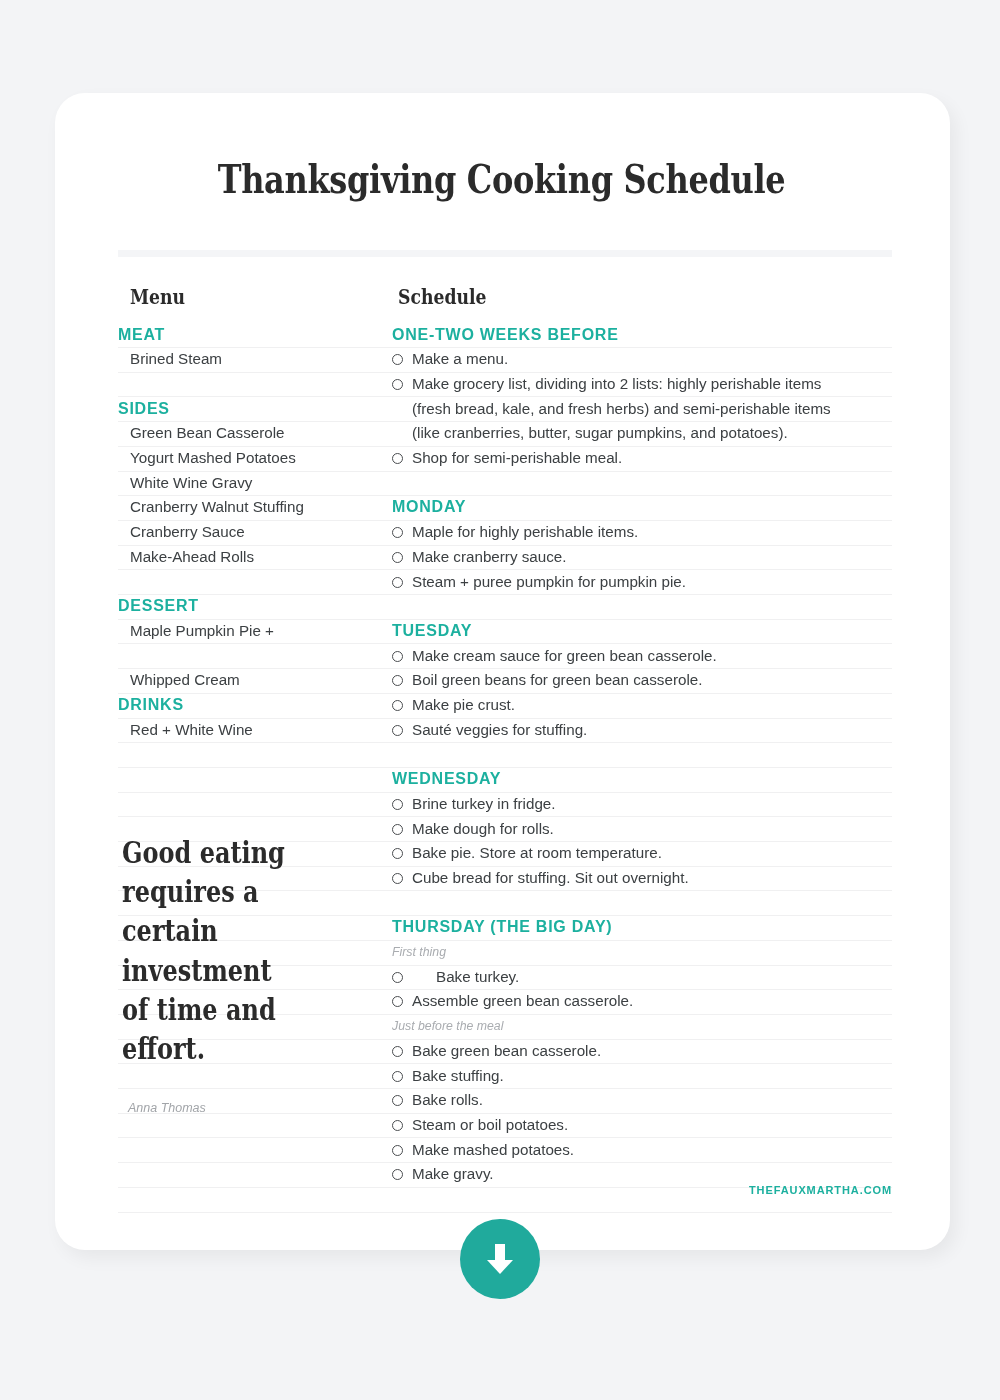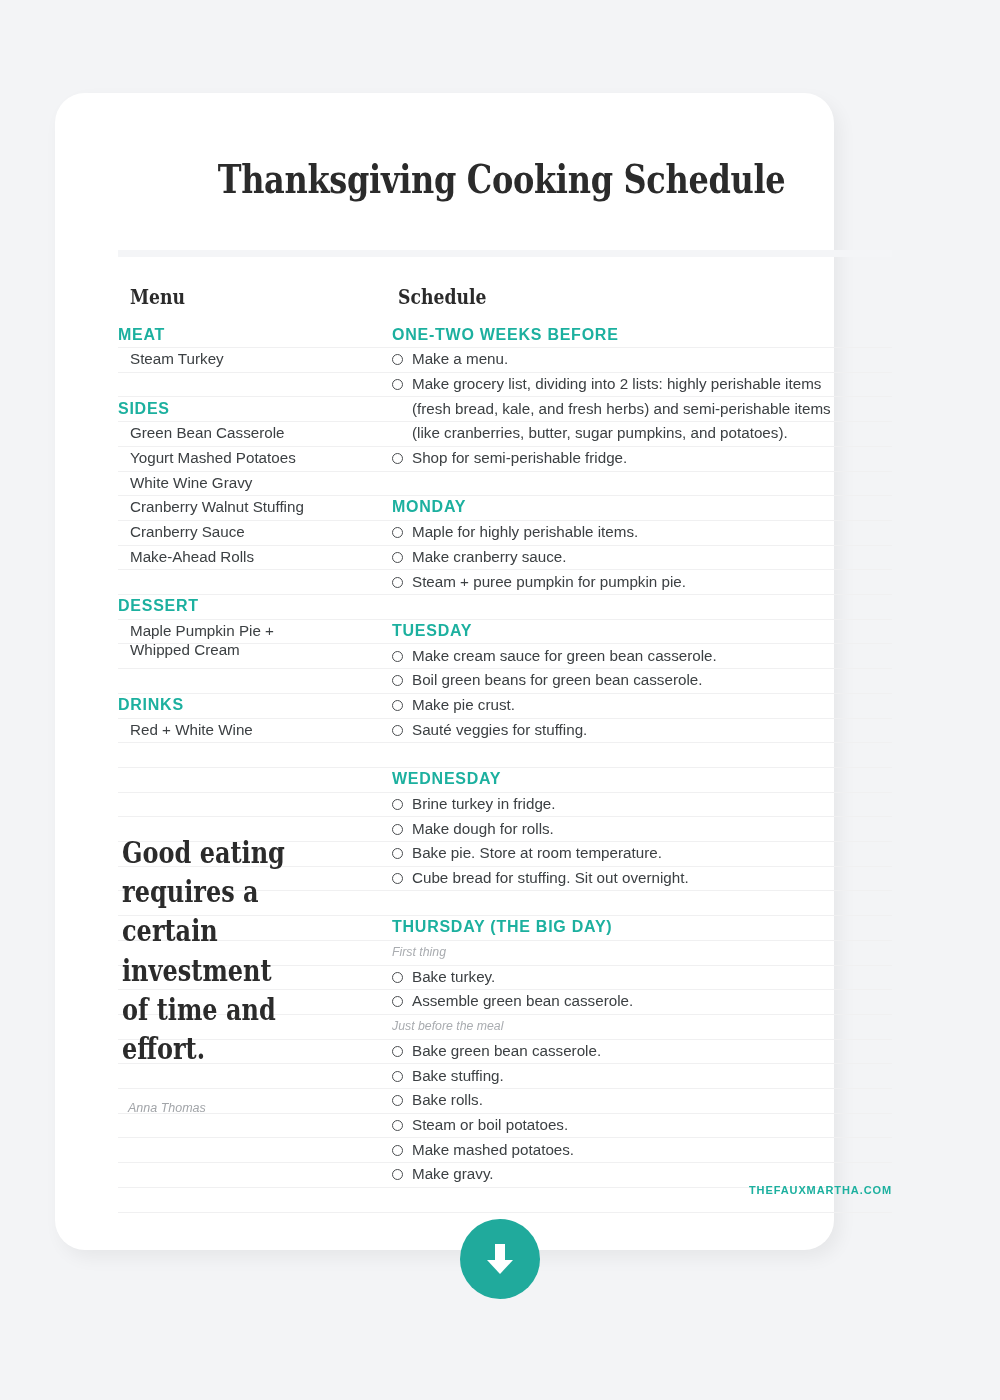--- a/index.html
+++ b/index.html
@@ -8,21 +8,21 @@
     background: #f3f4f6;
     font-family: "Liberation Sans", sans-serif;
     -webkit-font-smoothing: antialiased;
   }
   #root { position: relative; width: 1000px; height: 1400px; overflow: hidden; }
 
   
   .paper {
     position: absolute;
     left: 55px; top: 93px;
-    width: 779px; height: 1157px;
+    width: 895px; height: 1157px;
     background: #ffffff;
     box-shadow: 6px 8px 18px rgba(0,0,0,0.055);
     border-radius: 30px;
   }
 
   
   .doc-title {
     position: absolute;
     left: 0; top: 62px;
     width: 893px;
@@ -227,21 +227,21 @@
     <div class="title-rule"></div>
 
     <div class="col-head menu">Menu</div>
     <div class="col-head schedule">Schedule</div>
 
     <div class="col menu" id="menu-col">
         <div class="row" style="top: 229.5px;">
           <div class="sec-label">MEAT</div>
         </div>
         <div class="row" style="top: 254.2px;">
-          <div class="item-text">Steam Turkey</div>
+          <div class="item-text">Brined Steam</div>
         </div>
         <div class="row" style="top: 303.6px;">
           <div class="sec-label">SIDES</div>
         </div>
         <div class="row" style="top: 328.3px;">
           <div class="item-text">Green Bean Casserole</div>
         </div>
         <div class="row" style="top: 353px;">
           <div class="item-text">Yogurt Mashed Potatoes</div>
         </div>
@@ -256,21 +256,21 @@
         </div>
         <div class="row" style="top: 451.8px;">
           <div class="item-text">Make-Ahead Rolls</div>
         </div>
         <div class="row" style="top: 501.2px;">
           <div class="sec-label">DESSERT</div>
         </div>
         <div class="row" style="top: 525.9px;">
           <div class="item-text">Maple Pumpkin Pie +</div>
         </div>
-        <div class="row" style="top: 545px;">
+        <div class="row" style="top: 575px;">
           <div class="item-text">Whipped Cream</div>
         </div>
         <div class="row" style="top: 600px;">
           <div class="sec-label">DRINKS</div>
         </div>
         <div class="row" style="top: 624.7px;">
           <div class="item-text">Red + White Wine</div>
         </div>
       </div>
     <div class="col schedule" id="sched-col">
@@ -286,21 +286,21 @@
           <span class="chk-label">Make grocery list, dividing into 2 lists: highly perishable items</span>
         </div>
         <div class="row" style="top: 303.6px;">
           <div class="cont-line">(fresh bread, kale, and fresh herbs) and semi-perishable items</div>
         </div>
         <div class="row" style="top: 328.3px;">
           <div class="cont-line">(like cranberries, butter, sugar pumpkins, and potatoes).</div>
         </div>
         <div class="row chk-row" style="top: 353px;">
           <span class="chk"></span>
-          <span class="chk-label">Shop for semi-perishable fridge.</span>
+          <span class="chk-label">Shop for semi-perishable meal.</span>
         </div>
         <div class="row" style="top: 402.4px;">
           <div class="sec-label">MONDAY</div>
         </div>
         <div class="row chk-row" style="top: 427.1px;">
           <span class="chk"></span>
           <span class="chk-label">Maple for highly perishable items.</span>
         </div>
         <div class="row chk-row" style="top: 451.8px;">
           <span class="chk"></span>
@@ -347,21 +347,21 @@
         <div class="row chk-row" style="top: 772.9px;">
           <span class="chk"></span>
           <span class="chk-label">Cube bread for stuffing. Sit out overnight.</span>
         </div>
         <div class="row" style="top: 822.3px;">
           <div class="sec-label">THURSDAY (THE BIG DAY)</div>
         </div>
         <div class="row" style="top: 847px;">
           <div class="sub-note">First thing</div>
         </div>
-        <div class="row chk-row" style="top: 871.7px;">
+        <div class="row chk-row" style="top: 871.7px; gap: 24px;">
           <span class="chk"></span>
           <span class="chk-label">Bake turkey.</span>
         </div>
         <div class="row chk-row" style="top: 896.4px;">
           <span class="chk"></span>
           <span class="chk-label">Assemble green bean casserole.</span>
         </div>
         <div class="row" style="top: 921.1px;">
           <div class="sub-note">Just before the meal</div>
         </div>

